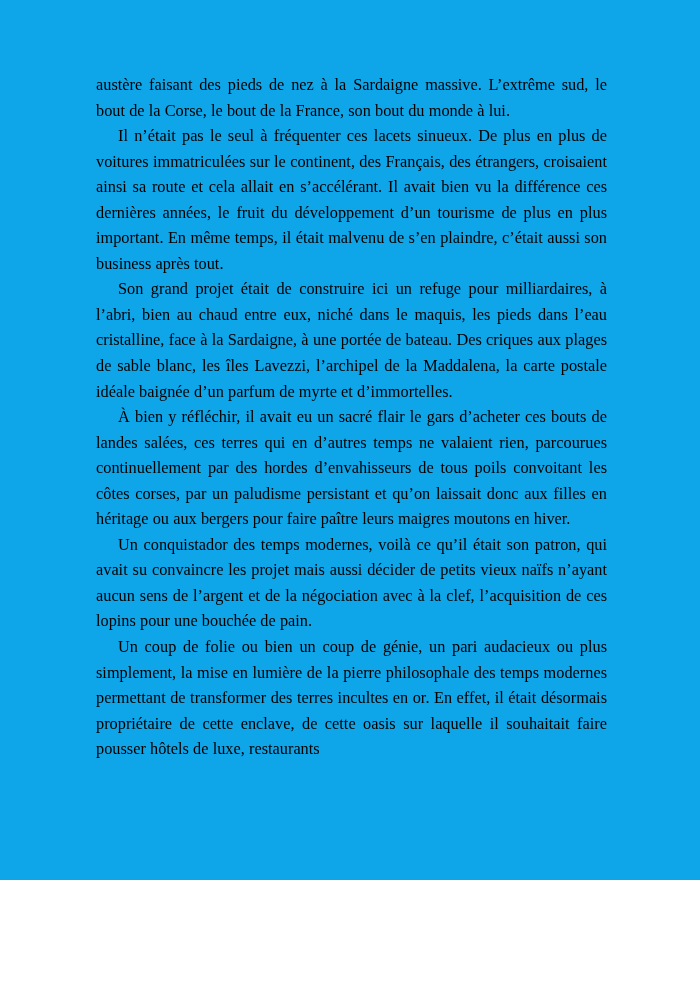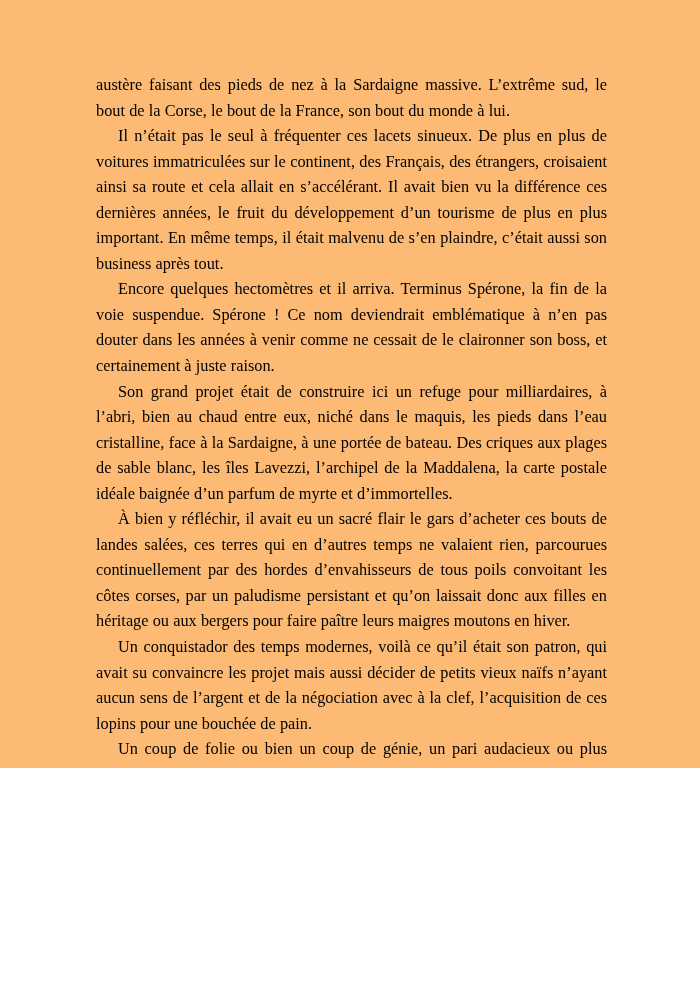--- a/index.html
+++ b/index.html
@@ -11,22 +11,22 @@
   body {
     width: 700px;
     height: 992px;
     font-family: "Liberation Serif", "DejaVu Serif", serif;
     color: #000000;
     -webkit-font-smoothing: antialiased;
   }
   .page {
     position: relative;
     width: 700px;
-    height: 768px;
-    background: #fdba74;
+    height: 880px;
+    background: #0ea5e9;
     box-sizing: border-box;
     overflow: hidden;
   }
   .text-block {
     position: absolute;
     left: 96px;
     top: 72px;
     width: 511px;
   }
   .para {
@@ -55,21 +55,20 @@
   }
 </style>
 </head>
 <body>
 
 <div class="page">
 
   <div class="text-block">
     <p class="para no-indent">austère faisant des pieds de nez à la Sardaigne massive. L’extrême sud, le bout de la Corse, le bout de la France, son bout du monde à lui.</p>
     <p class="para">Il n’était pas le seul à fréquenter ces lacets sinueux. De plus en plus de voitures immatriculées sur le continent, des Français, des étrangers, croisaient ainsi sa route et cela allait en s’accélérant. Il avait bien vu la différence ces dernières années, le fruit du développement d’un tourisme de plus en plus important. En même temps, il était malvenu de s’en plaindre, c’était aussi son business après tout.</p>
-    <p class="para">Encore quelques hectomètres et il arriva. Terminus Spérone, la fin de la voie suspendue. Spérone ! Ce nom deviendrait emblématique à n’en pas douter dans les années à venir comme ne cessait de le claironner son boss, et certainement à juste raison.</p>
     <p class="para">Son grand projet était de construire ici un refuge pour milliardaires, à l’abri, bien au chaud entre eux, niché dans le maquis, les pieds dans l’eau cristalline, face à la Sardaigne, à une portée de bateau. Des criques aux plages de sable blanc, les îles Lavezzi, l’archipel de la Maddalena, la carte postale idéale baignée d’un parfum de myrte et d’immortelles.</p>
     <p class="para">À bien y réfléchir, il avait eu un sacré flair le gars d’acheter ces bouts de landes salées, ces terres qui en d’autres temps ne valaient rien, parcourues continuellement par des hordes d’envahisseurs de tous poils convoitant les côtes corses, par un paludisme persistant et qu’on laissait donc aux filles en héritage ou aux bergers pour faire paître leurs maigres moutons en hiver.</p>
     <p class="para">Un conquistador des temps modernes, voilà ce qu’il était son patron, qui avait su convaincre les projet mais aussi décider de petits vieux naïfs n’ayant aucun sens de l’argent et de la négociation avec à la clef, l’acquisition de ces lopins pour une bouchée de pain.</p>
     <p class="para">Un coup de folie ou bien un coup de génie, un pari audacieux ou plus simplement, la mise en lumière de la pierre philosophale des temps modernes permettant de transformer des terres incultes en or. En effet, il était désormais propriétaire de cette enclave, de cette oasis sur laquelle il souhaitait faire pousser hôtels de luxe, restaurants</p>
   </div>
 
   <div class="folio">29</div>
 
 </div>
 

